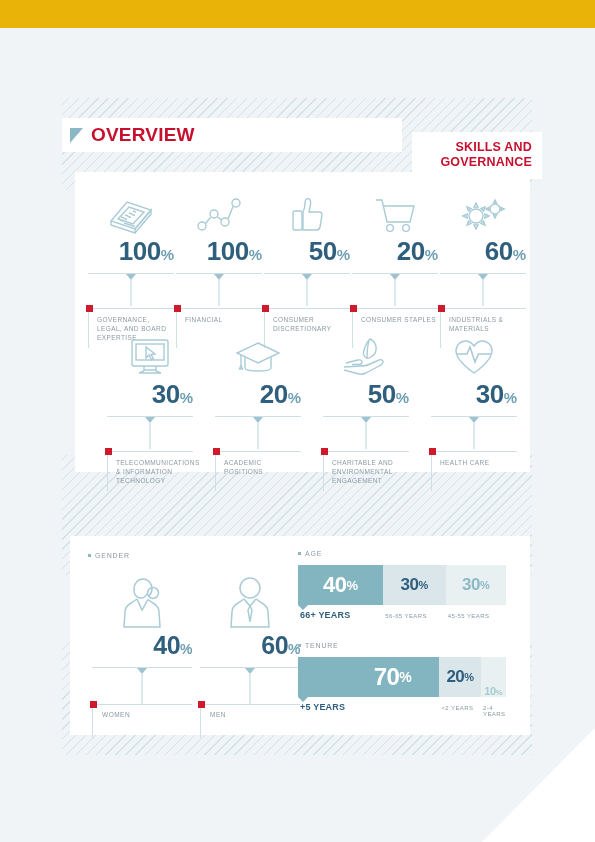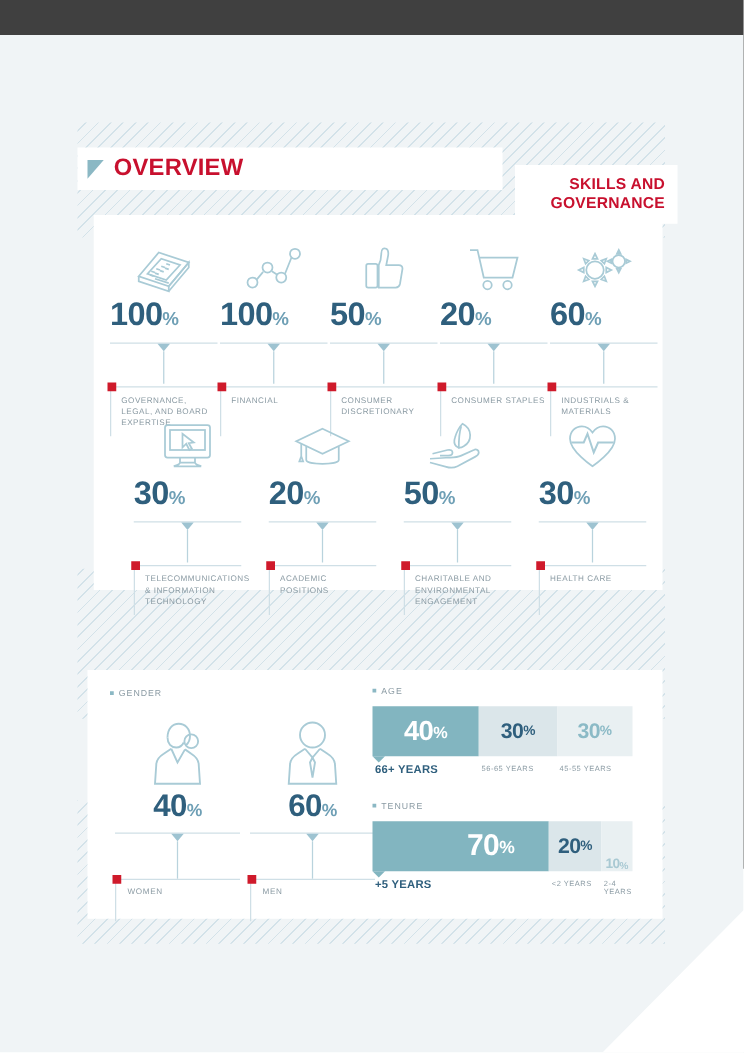--- a/index.html
+++ b/index.html
@@ -5,21 +5,21 @@
   * { box-sizing: border-box; margin: 0; padding: 0; }
   html, body {
     width: 595px; height: 842px;
     background: #ffffff;
     font-family: "Liberation Sans", sans-serif;
     overflow: hidden;
   }
   #page {
     position: relative;
     width: 595px; height: 695px;
-    background: #404040;
+    background: #eab308;
   }
   
   .page-bg {
     position: absolute;
     left: 0; top: 28px;
     width: 595px; height: 814px;
     background: #f0f4f6;
     clip-path: polygon(0 0, 100% 0, 100% 86%, 81% 100%, 0 100%);
   }
   
@@ -75,21 +75,21 @@
   
   .stat {
     position: absolute;
     width: 86px;
   }
   .stat .icon {
     height: 52px;
     display: flex; align-items: flex-end; justify-content: center;
   }
   .stat .pct {
-    text-align: left;
+    text-align: right;
     color: #2f5f7d;
     font-weight: bold;
     font-size: 26px;
     line-height: 30px;
     letter-spacing: -0.5px;
     white-space: nowrap;
   }
   .stat .pct .sym {
     font-size: 15px; color: #6e9fb5; font-weight: bold;
     letter-spacing: 0;
@@ -137,21 +137,21 @@
     color: #8a9aa3; font-size: 7px; letter-spacing: 0.8px;
   }
   .sect-tag .dot {
     display: inline-block; width: 3px; height: 3px;
     background: #8bb8c4; vertical-align: middle;
     margin-right: 4px; margin-bottom: 1px;
   }
   .gfig { position: absolute; width: 100px; }
   .gfig .icon { height: 62px; display:flex; align-items:flex-end; justify-content:center; }
   .gfig .pct {
-    text-align:center; color:#2f5f7d; font-weight:bold;
+    text-align:right; color:#2f5f7d; font-weight:bold;
     font-size: 25px; line-height: 30px; letter-spacing:-0.5px;
   }
   .gfig .pct .sym { font-size: 14px; color:#6e9fb5; }
   .gfig .rule { position:relative; height:1px; background:#cfdfe6; margin-top:3px; }
   .gfig .arrow {
     position:absolute; left:50%; top:0; transform:translateX(-50%);
     width:0;height:0;border-left:5px solid transparent;border-right:5px solid transparent;
     border-top:6px solid #9ec3d1;
   }
   .gfig .stem { position:absolute; left:50%; top:6px; width:1px; height:30px; background:#b9d3dd; transform:translateX(-50%); }

